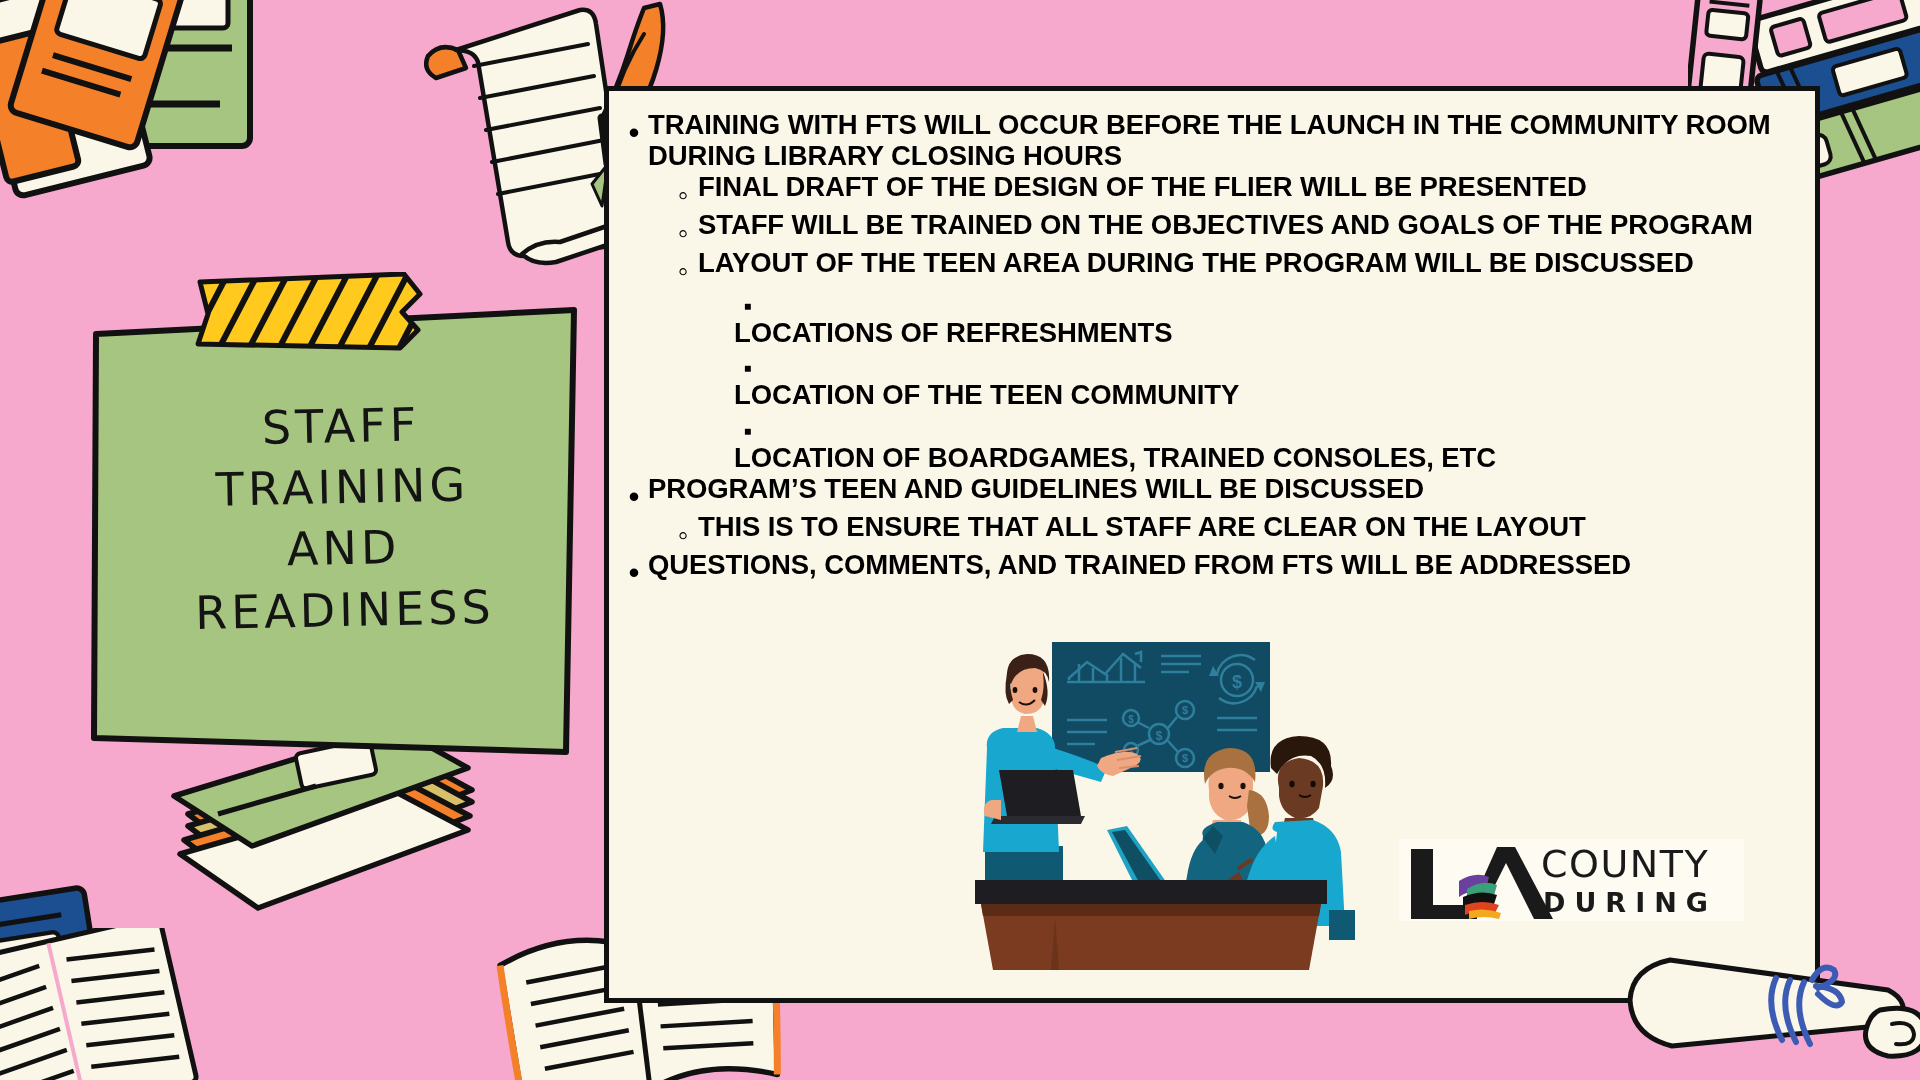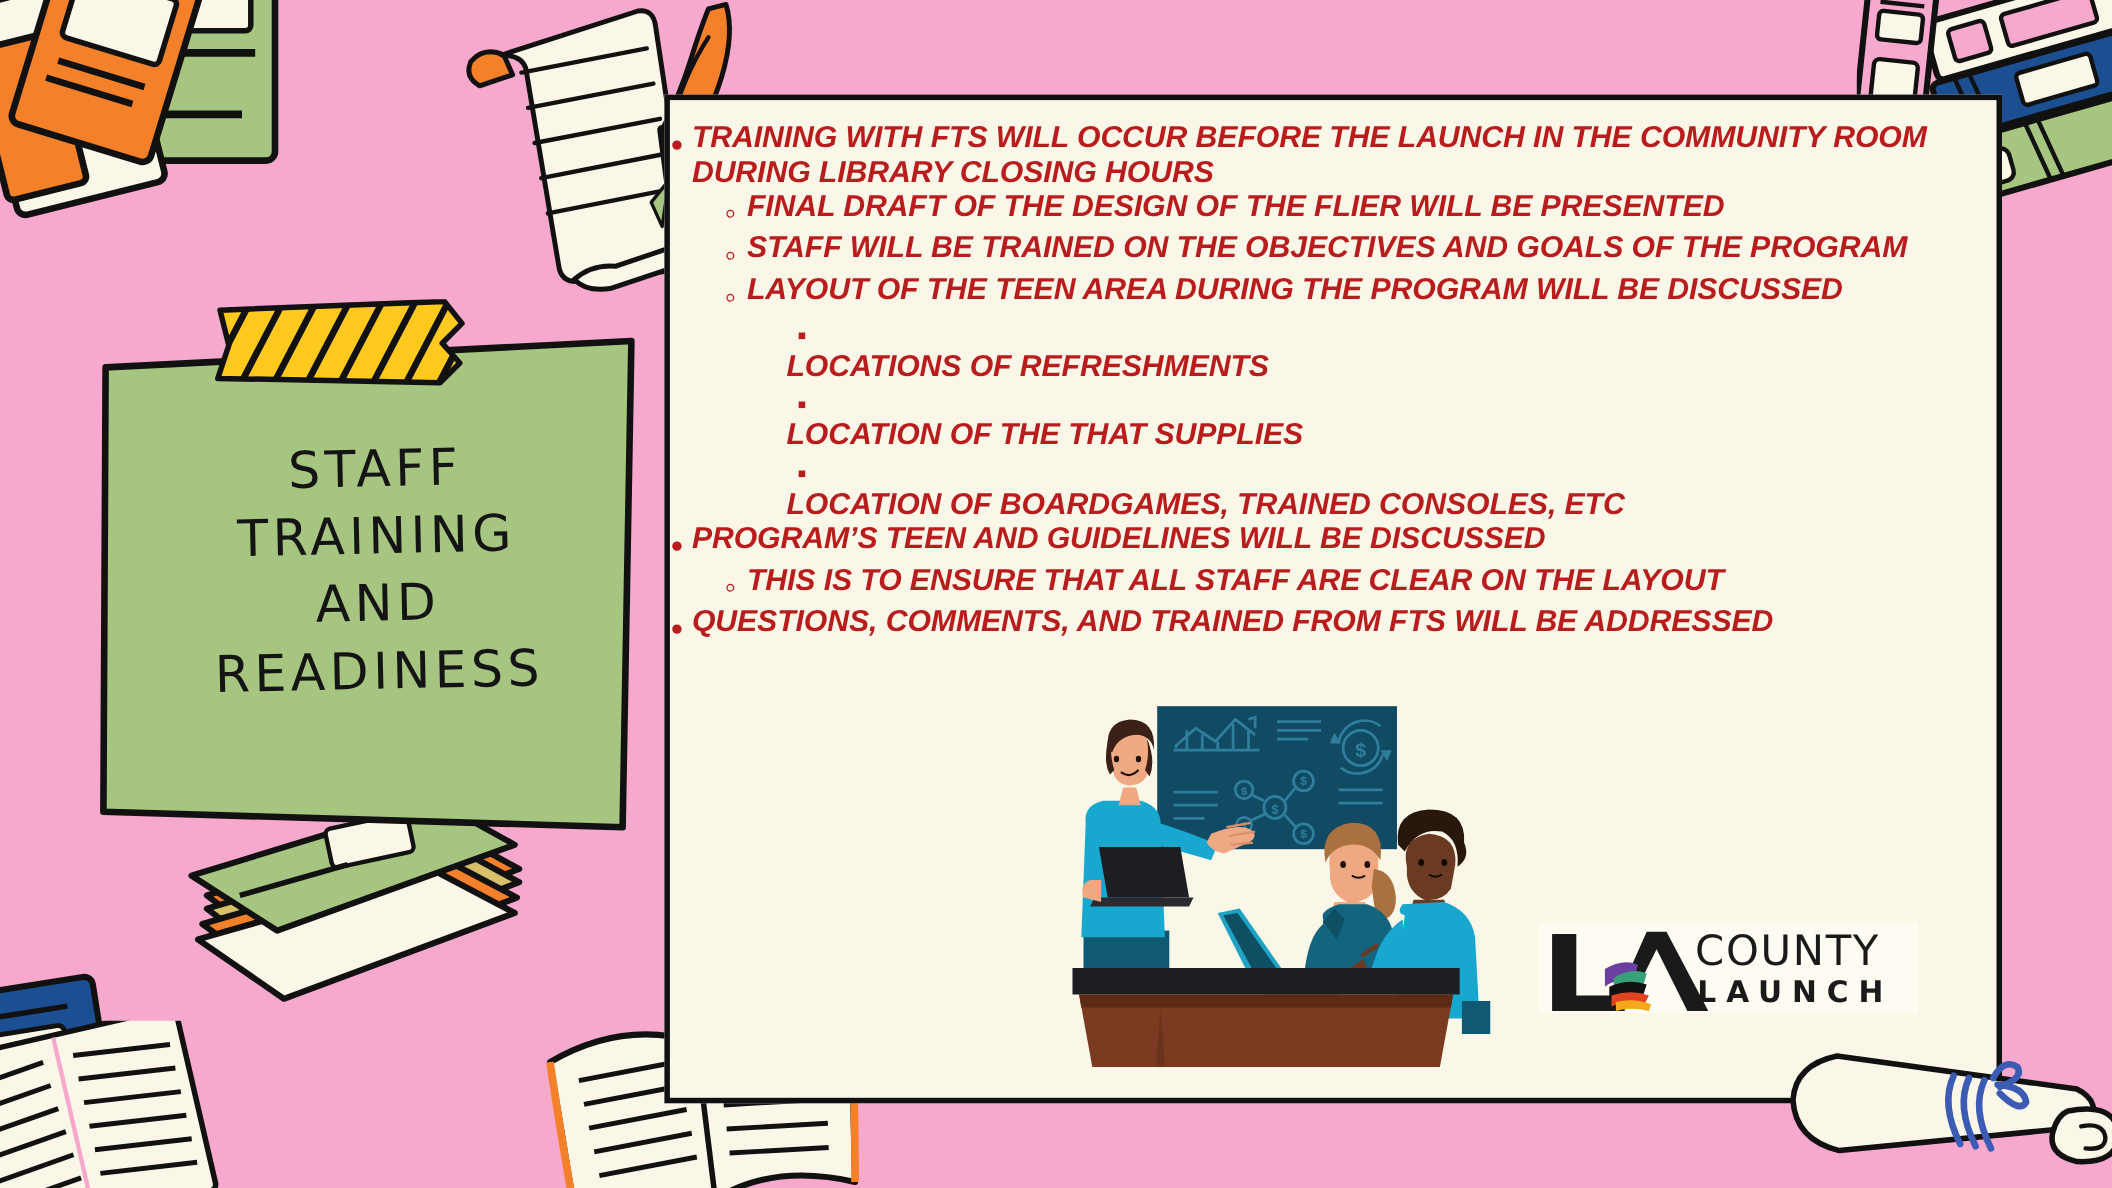--- a/index.html
+++ b/index.html
@@ -19,25 +19,24 @@
     left:604px; top:86px;
     width:1216px; height:917px;
     background:#fbf7e8;
     border:5px solid #111;
     z-index:5;
   }
 
   
   #bullet-list {
     position:absolute;
-    left:601px; top:110px;
+    left:620px; top:110px;
     width:1185px;
     z-index:9;
-    color:#b91c1c;
-    font-style:italic;
+    color:#000000;
   }
   .b-row { display:flex; align-items:flex-start; }
   .b-marker {
     flex:0 0 auto;
     font-weight:700;
     line-height:1;
     display:flex;
     justify-content:center;
   }
   .b-text {
@@ -314,21 +313,21 @@
   <div class="b-row lvl2">
     <span class="b-marker dot-hollow"></span>
     <span class="b-text">LAYOUT OF THE TEEN AREA DURING THE PROGRAM WILL BE DISCUSSED</span>
   </div>
   <div class="b-row lvl3">
     <span class="b-marker sq-filled"></span>
     <span class="b-text">LOCATIONS OF REFRESHMENTS</span>
   </div>
   <div class="b-row lvl3">
     <span class="b-marker sq-filled"></span>
-    <span class="b-text">LOCATION OF THE THAT SUPPLIES</span>
+    <span class="b-text">LOCATION OF THE TEEN COMMUNITY</span>
   </div>
   <div class="b-row lvl3">
     <span class="b-marker sq-filled"></span>
     <span class="b-text">LOCATION OF BOARDGAMES, TRAINED CONSOLES, ETC</span>
   </div>
   <div class="b-row lvl1">
     <span class="b-marker dot-filled"></span>
     <span class="b-text">PROGRAM’S TEEN AND GUIDELINES WILL BE DISCUSSED</span>
   </div>
   <div class="b-row lvl2">
@@ -464,15 +463,15 @@
         <path d="M56 38 Q72 28 86 34 L82 50 Q66 46 56 54 Z" fill="#6b3fa0"></path>
         <path d="M64 46 Q80 36 94 42 L90 56 Q74 52 64 60Z" fill="#3aa07a"></path>
         <path d="M60 54 Q78 46 94 52 L90 64 Q72 60 60 66Z" fill="#111"></path>
         <path d="M62 62 Q80 56 96 62 L92 70 Q74 66 62 72Z" fill="#e0431f"></path>
         <path d="M66 68 Q82 64 98 70 L96 76 Q80 72 66 76Z" fill="#f4a81d"></path>
       </g>
     </g>
   </svg>
   <div class="wordmark">
     <div class="logo-county">COUNTY</div>
-    <div class="logo-library">LAUNCH</div>
+    <div class="logo-library">DURING</div>
   </div>
 </div>
 
 </body></html>

